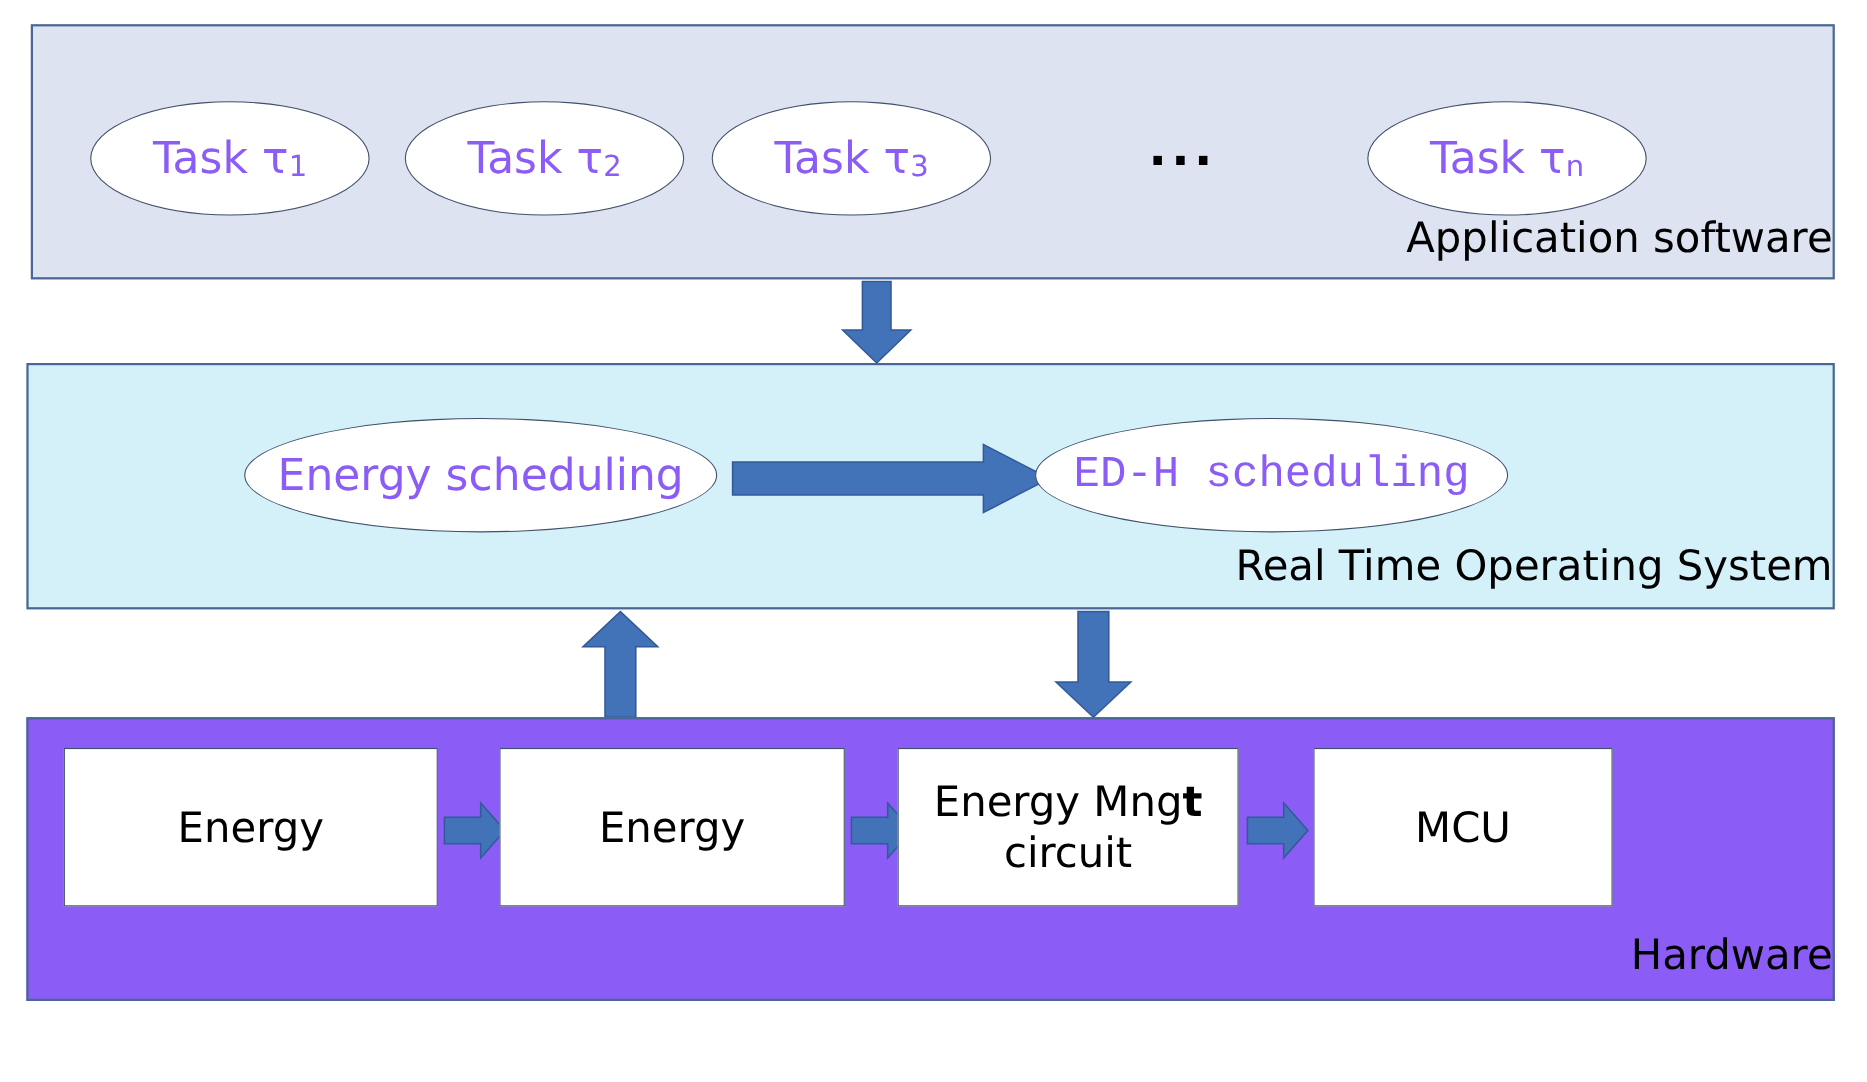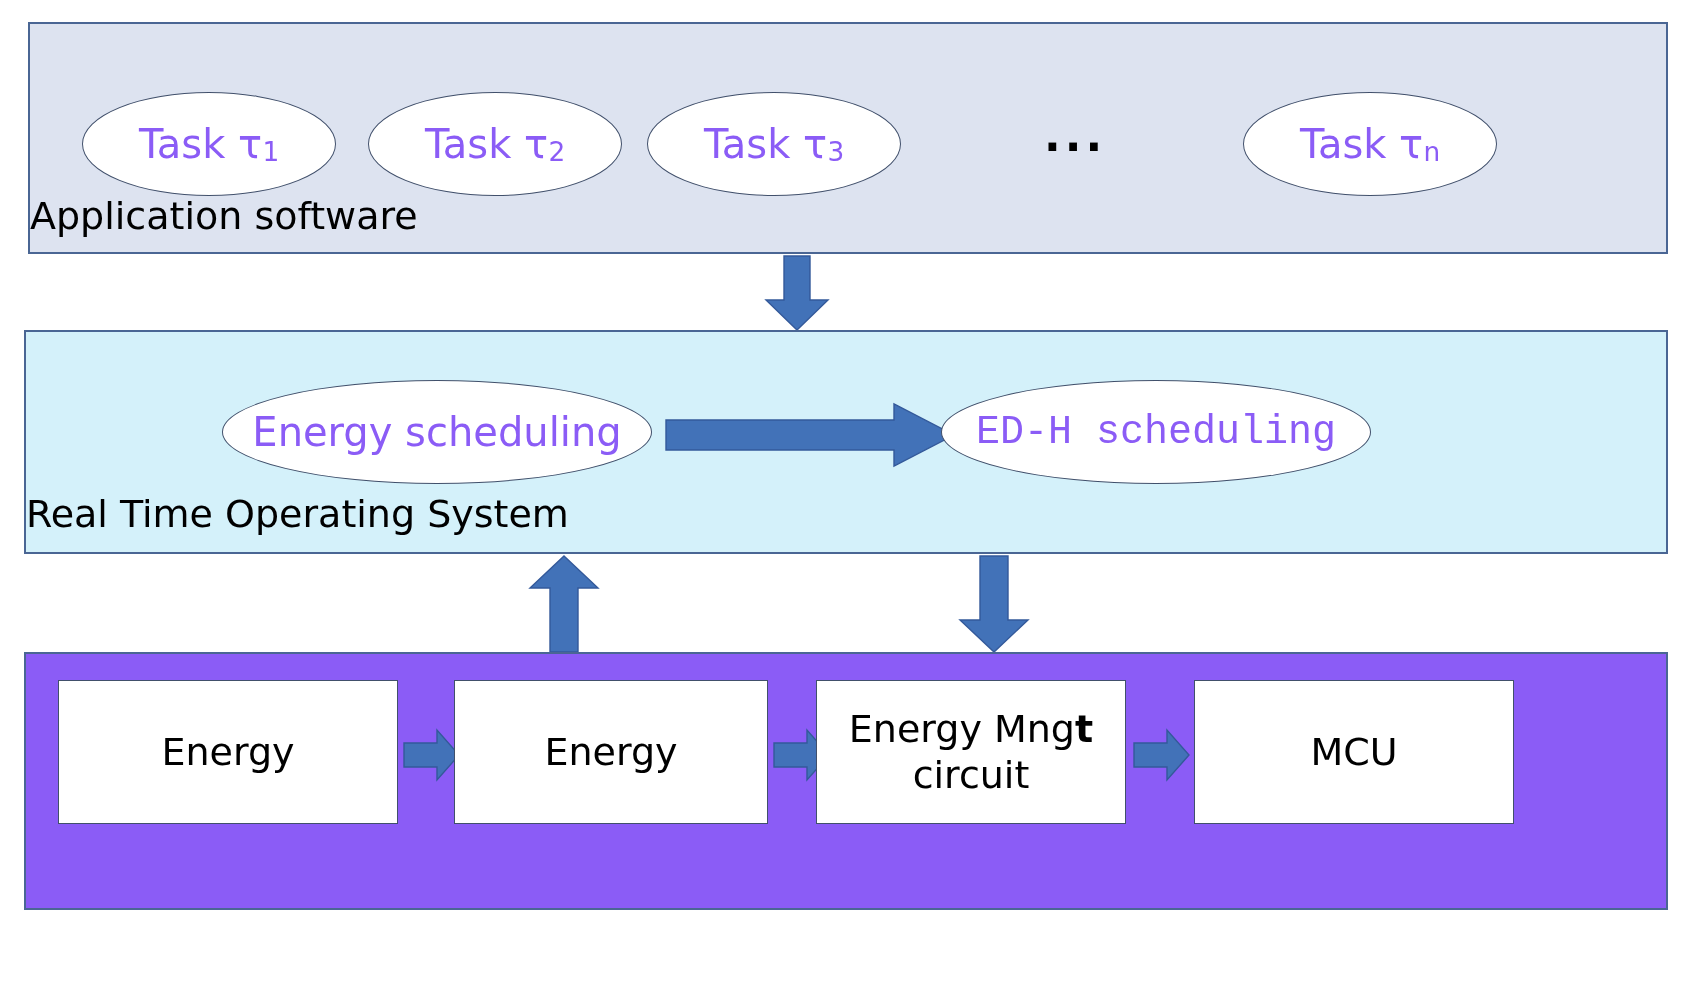--- a/index.html
+++ b/index.html
@@ -46,21 +46,21 @@
     left: 24px;
     top: 652px;
     width: 1644px;
     height: 258px;
     background: #8b5cf6;
   }
 
   .band-caption {
     position: absolute;
     width: 100%;
-    text-align: left;
+    text-align: right;
     color: #000000;
     font-size: 38px;
     font-family: "DejaVu Sans", sans-serif;
     white-space: nowrap;
   }
   #app-caption  { top: 170px; }
   #rtos-caption { top: 160px; }
   #hw-caption   { top: 192px; }
 
   
@@ -134,21 +134,21 @@
     color: #000000;
     font-size: 38px;
     line-height: 1.22;
     text-align: center;
     top: 26px;
     height: 144px;
   }
   #hw-energy-harvesting { left: 32px;   width: 340px; }
   #hw-energy-storage    { left: 428px;  width: 314px; }
   #hw-energy-mngt       { left: 790px;  width: 310px; }
-  #hw-mcu               { left: 1168px; width: 320px; }
+  #hw-mcu               { left: 1168px; width: 272px; }
   .bold-t { font-weight: bold; }
 
   
   .arrow-right {
     position: absolute;
     display: block;
   }
   .arrow-vert {
     position: absolute;
     display: block;
@@ -254,15 +254,16 @@
     <div class="arrow-right" style="left:1108px; top:76px;">
       <svg width="56" height="50" viewBox="0 0 56 50">
         <polygon points="0,13 33,13 33,0 55,25 33,50 33,37 0,37" fill="#4272b8" stroke="#33599a" stroke-width="1.4"></polygon>
       </svg>
     </div>
 
     <div class="hw-box" id="hw-mcu">
       <span>MCU</span>
     </div>
 
+    <div class="band-caption" id="hw-caption">Hardware</div>
   </div>
 
 </div>
 
 </body></html>

